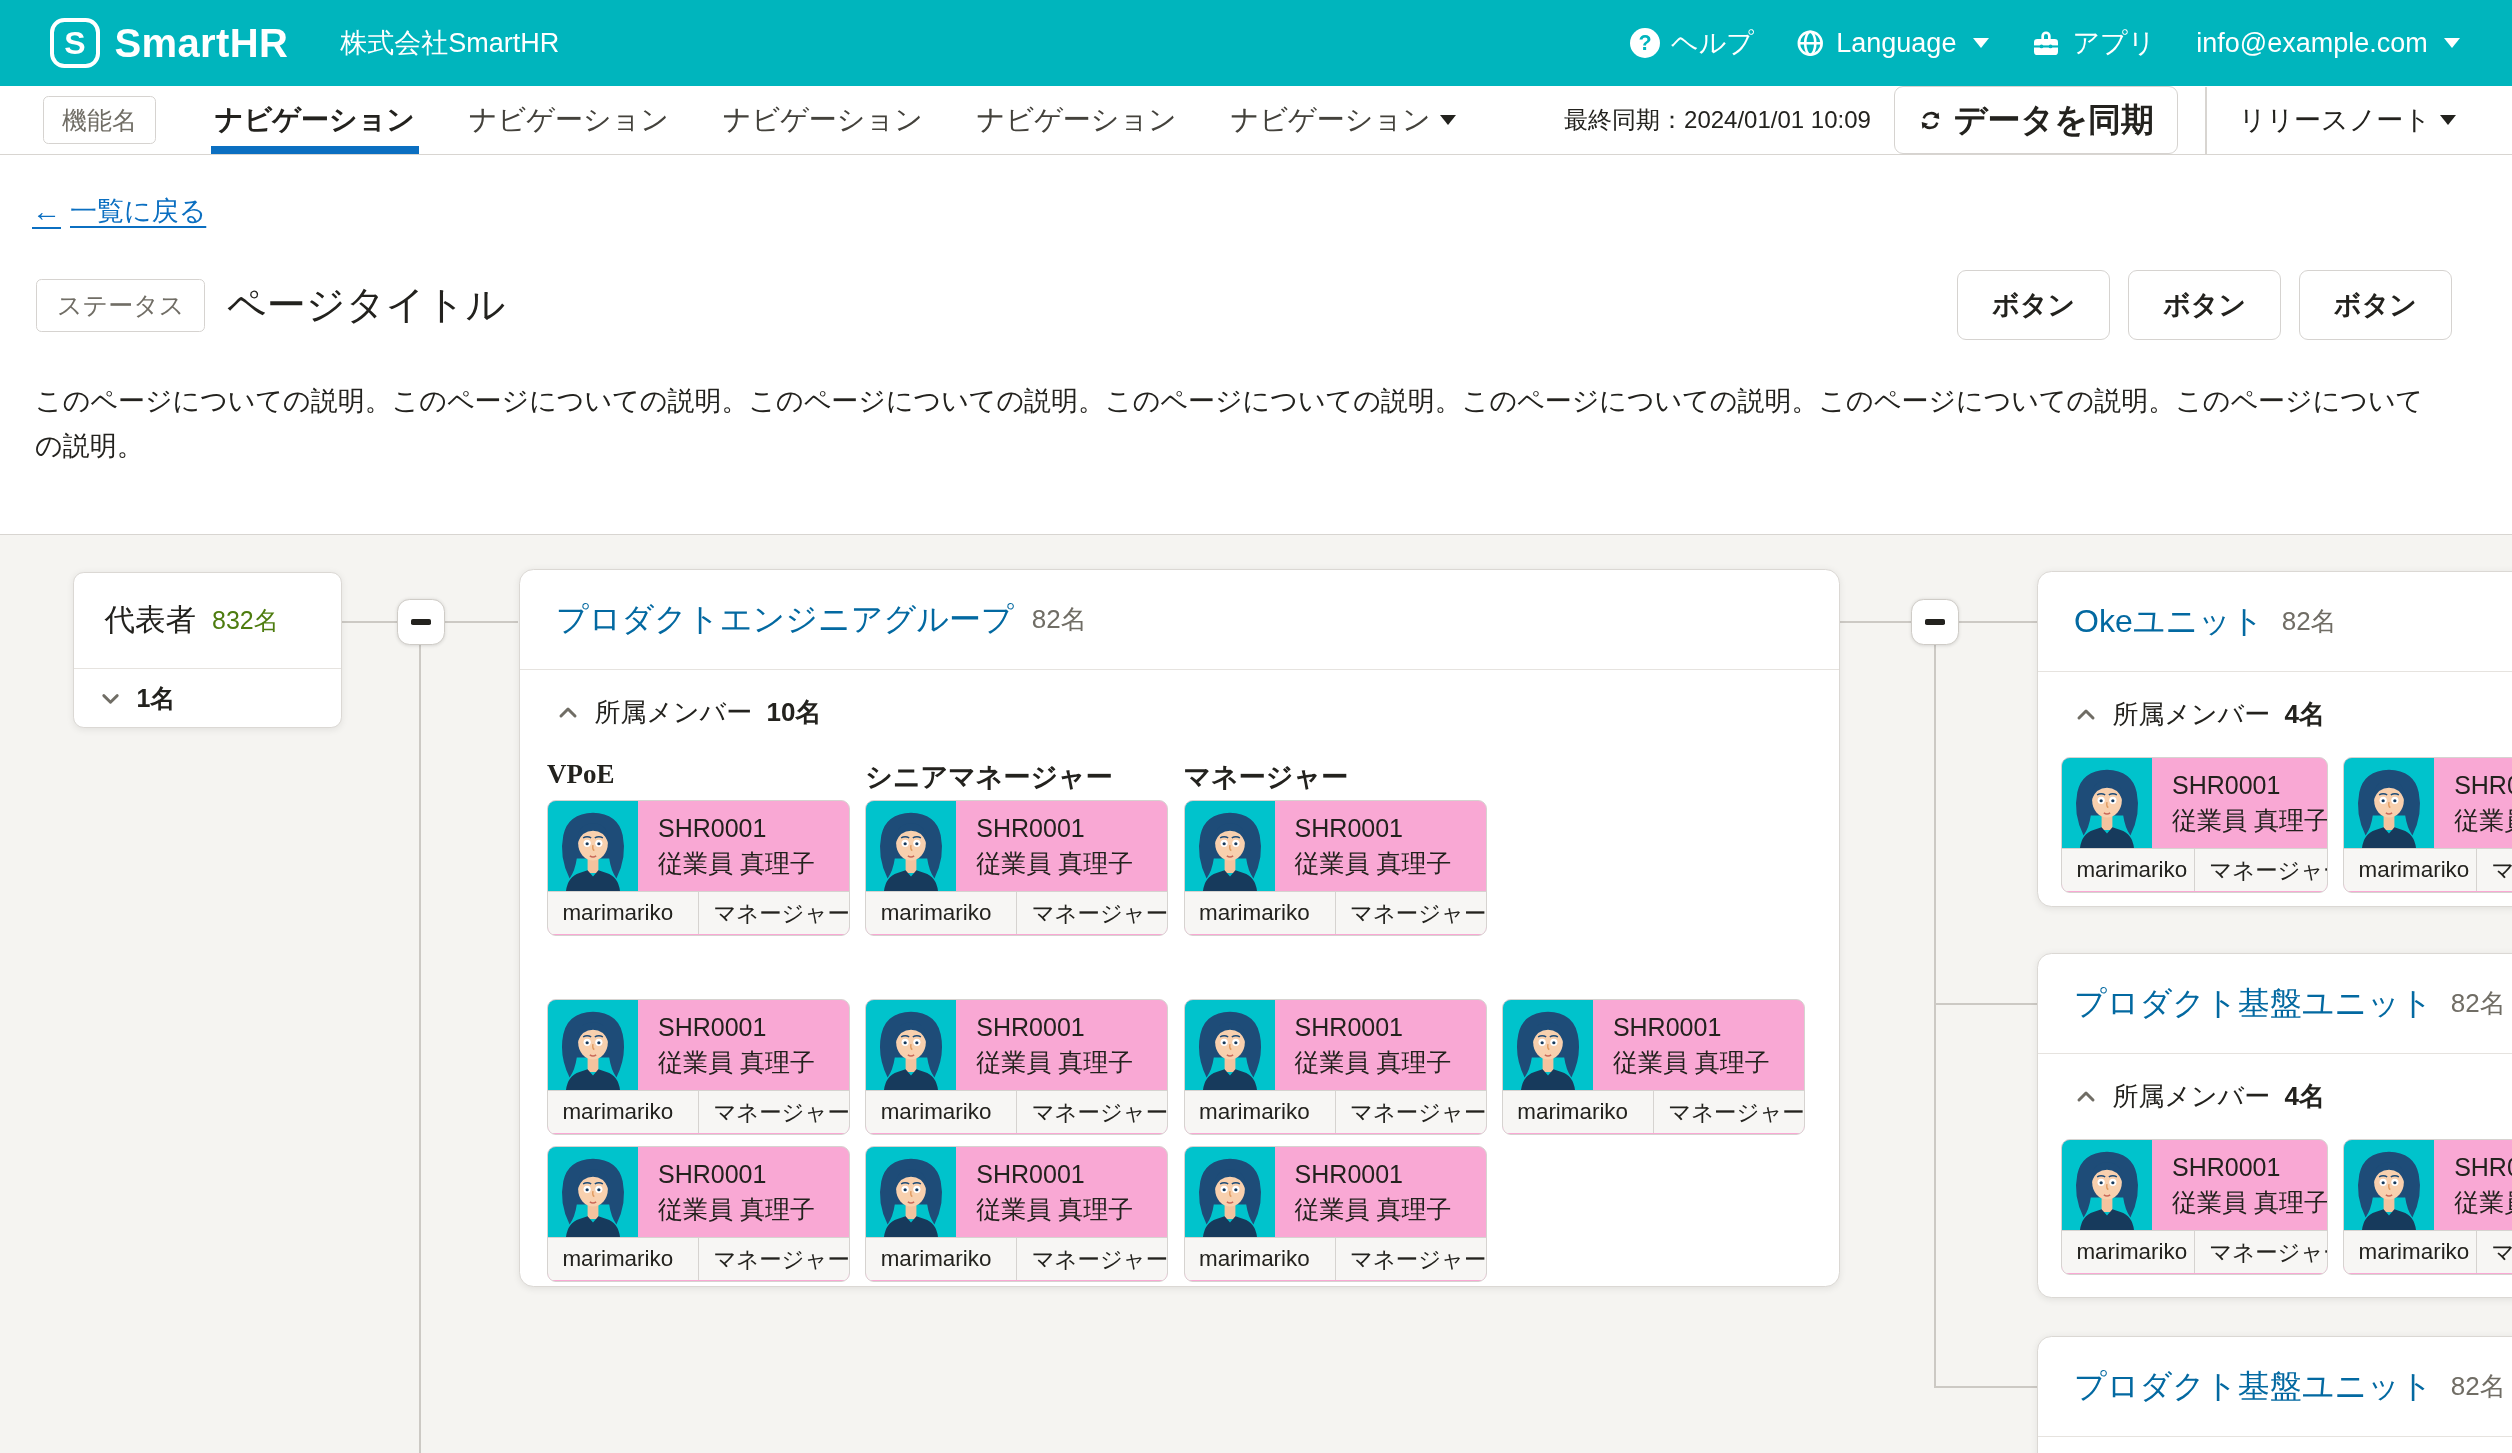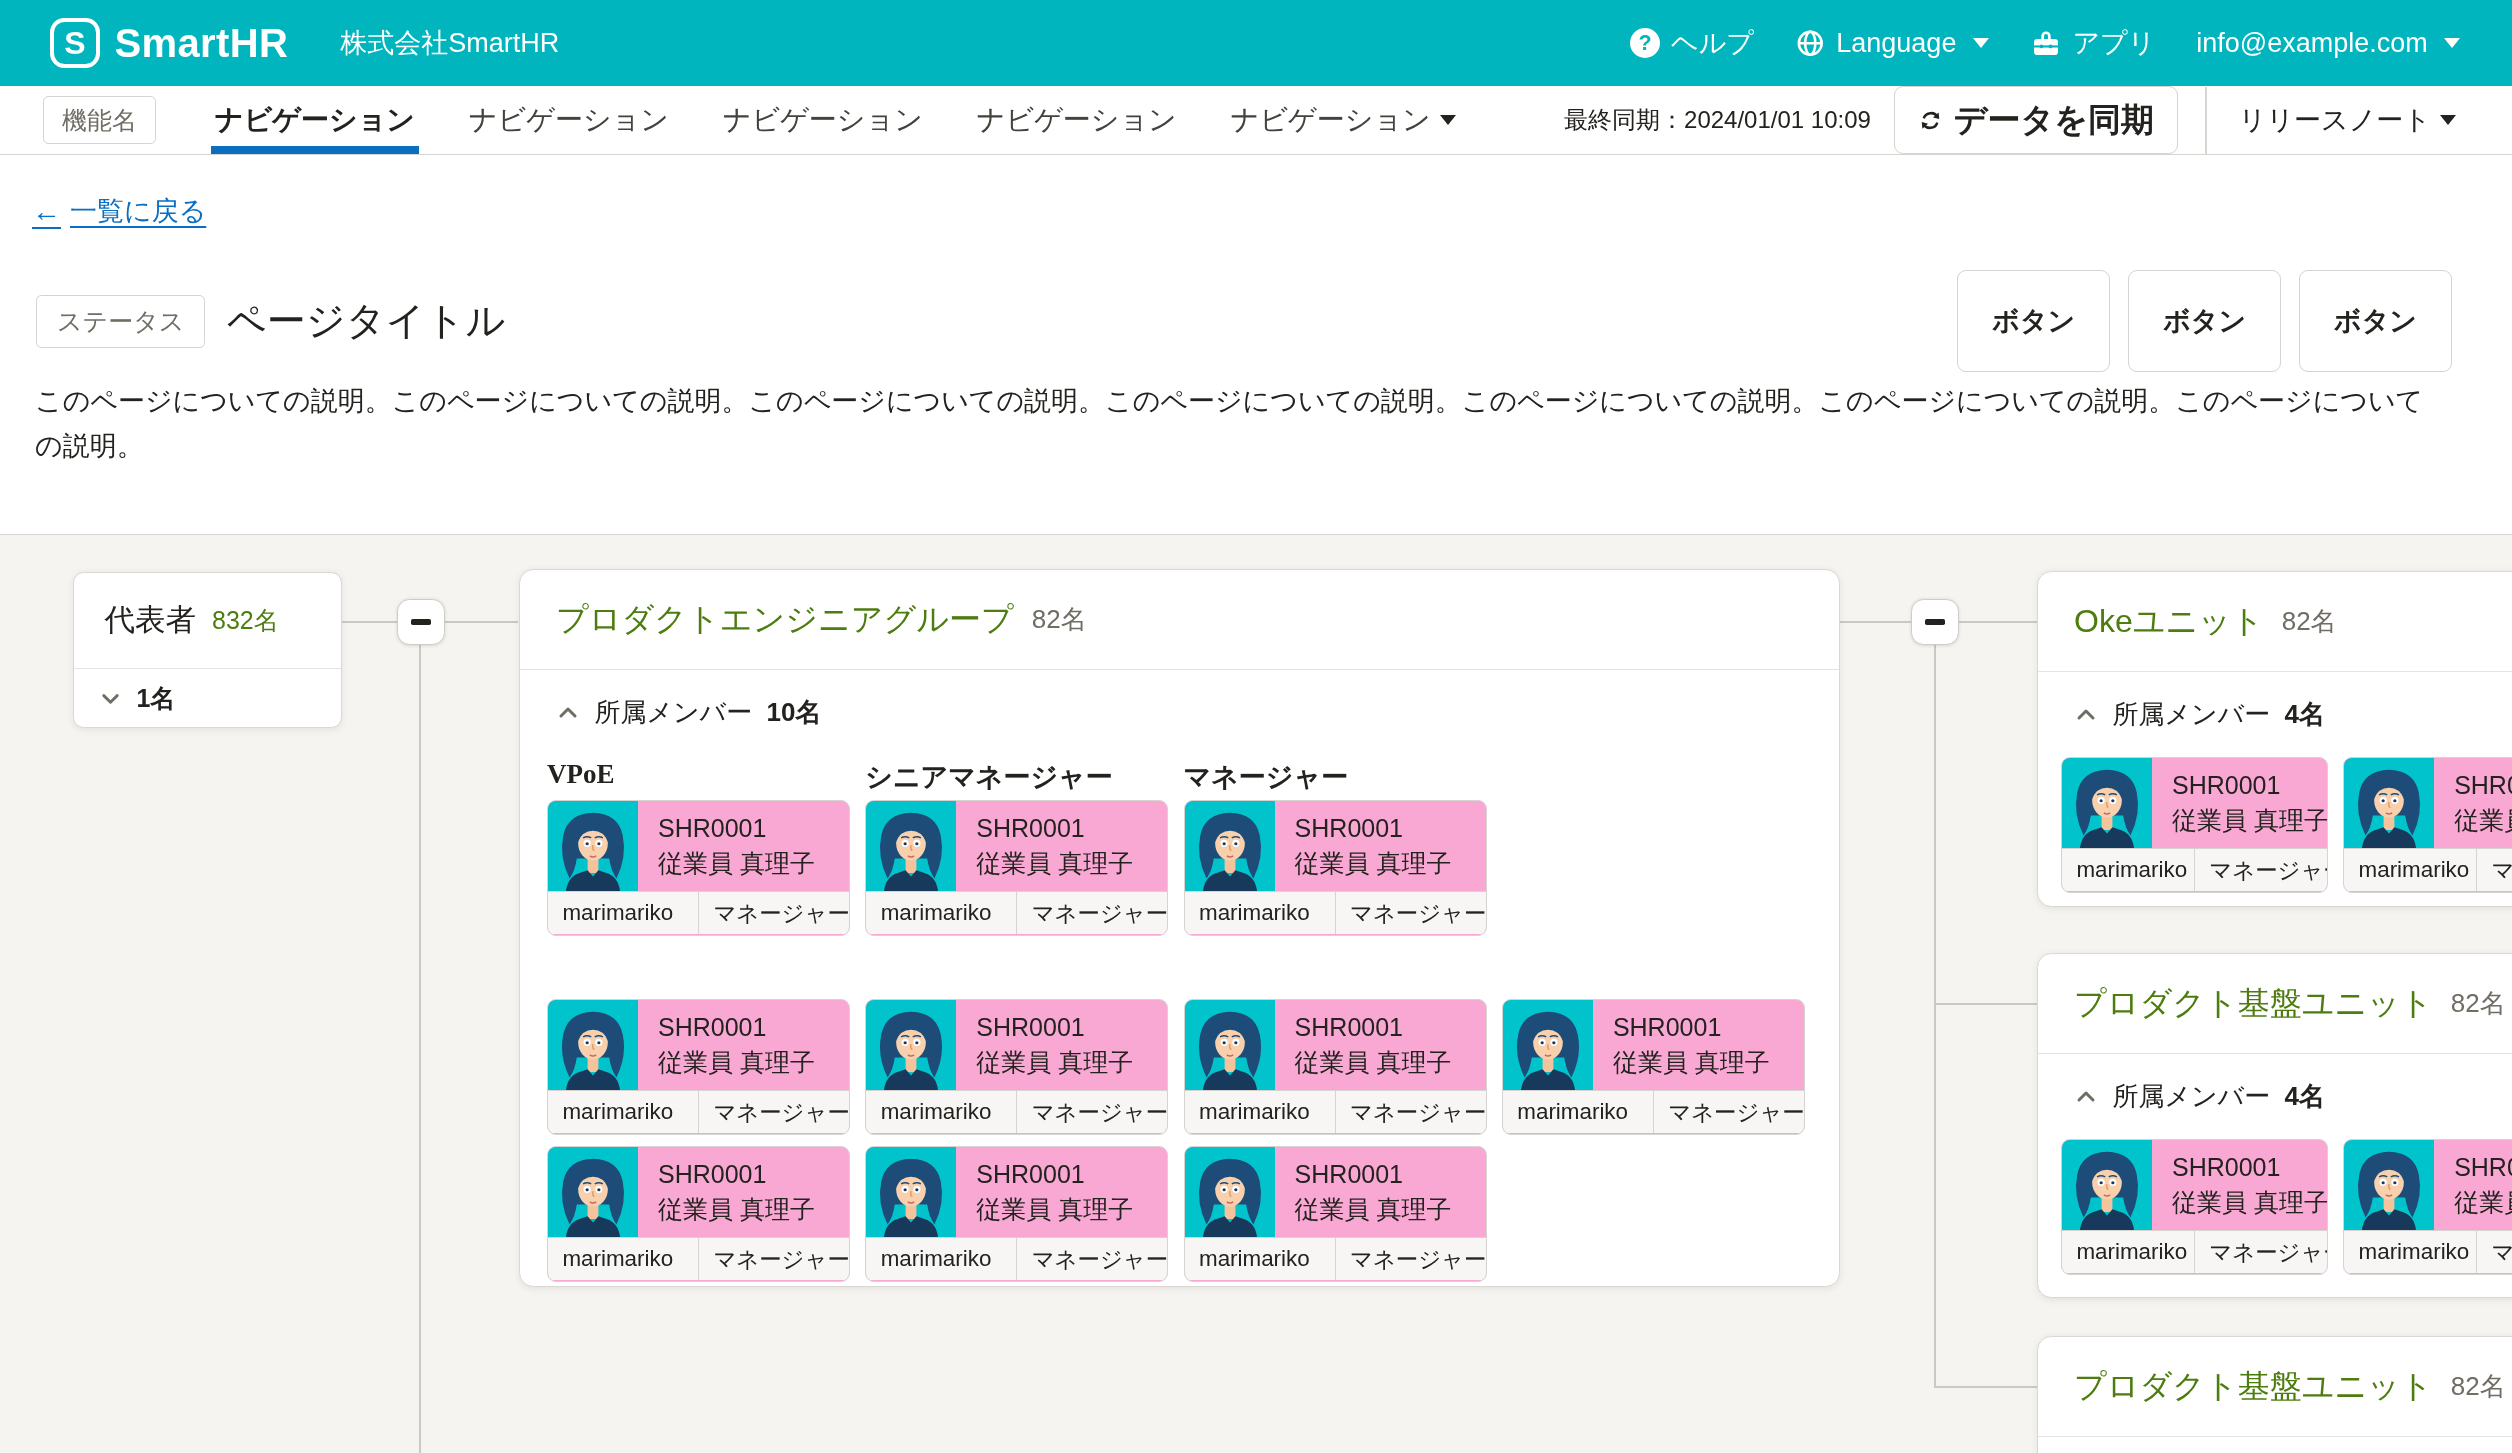--- a/index.html
+++ b/index.html
@@ -33,33 +33,33 @@
   .release { display:flex; align-items:center; font-size:27px; padding:0 20px 0 32px; cursor:pointer; }
 
   
   .content-head { position:relative; height:380px; background:#fff; border-bottom:1.8px solid #d8d5d1; }
   .back-link { position:absolute; left:32px; top:38px; display:inline-flex; align-items:center; gap:9px; color:#0b6fc1; font-size:27px; text-decoration:underline; text-underline-offset:6.3px; cursor:pointer; }
   .back-arrow { font-size:29px; text-decoration:none; }
   .title-row { position:absolute; left:36px; right:60px; top:115px; display:flex; align-items:center; }
   .status-badge { border:1.8px solid #d6d3d0; border-radius:5.4px; background:#fff; color:#706d65; font-size:25px; padding:9px 20px; margin-right:21.5px; }
   .page-title { font-size:39px; font-weight:500; color:#23221e; }
   .head-buttons { margin-left:auto; display:flex; gap:18px; }
-  .action-btn { height:102px; padding:0 34px; border:1.8px solid #d6d3d0; border-radius:9px; background:#fff; font-size:27px; font-weight:bold; color:#23221e; cursor:pointer; }
+  .action-btn { height:70px; padding:0 34px; border:1.8px solid #d6d3d0; border-radius:9px; background:#fff; font-size:27px; font-weight:bold; color:#23221e; cursor:pointer; }
   .description { position:absolute; left:35px; top:224px; width:2405px; font-size:27px; line-height:45px; color:#23221e; }
 
   
   .org-area { position:relative; height:918px; background:#f5f4f1; overflow:hidden; }
   .hline { position:absolute; height:1.8px; background:#ccc9c4; }
   .vline { position:absolute; width:1.8px; background:#ccc9c4; }
   .minus-btn { position:absolute; width:48px; height:46px; background:#fff; border:1.8px solid #cfccc7; border-radius:12.6px; display:flex; align-items:center; justify-content:center; box-shadow:0 0.9px 3.6px rgba(0,0,0,.12); cursor:pointer; }
   .minus-bar { width:20.6px; height:6.3px; background:#23221e; border-radius:1.8px; }
 
   .org-card { position:absolute; background:#fff; border:0.9px solid #dbd8d4; border-radius:14.4px; box-shadow:0 1.8px 7.2px rgba(0,0,0,.08); }
   .card-title-row { height:100px; display:flex; align-items:center; padding:0 36px; border-bottom:0.9px solid #e6e3df; }
-  .card-title { font-size:32px; color:#4d7c0f; }
+  .card-title { font-size:32px; color:#0369a1; }
   .card-count { font-size:26px; color:#706d65; margin-left:18px; }
 
   
   .root-card { left:73px; top:37px; width:269px; border-radius:10.8px; }
   .root-title-row { height:96px; display:flex; align-items:center; padding:0 30.5px; border-bottom:0.9px solid #e6e3df; }
   .root-title { font-size:30.5px; }
   .root-count { font-size:25px; color:#4d7c0f; margin-left:16px; }
   .root-expand { height:58px; display:flex; align-items:center; gap:14.4px; padding:0 25px; cursor:pointer; }
   .root-expand-label { font-size:25px; font-weight:bold; }
 

